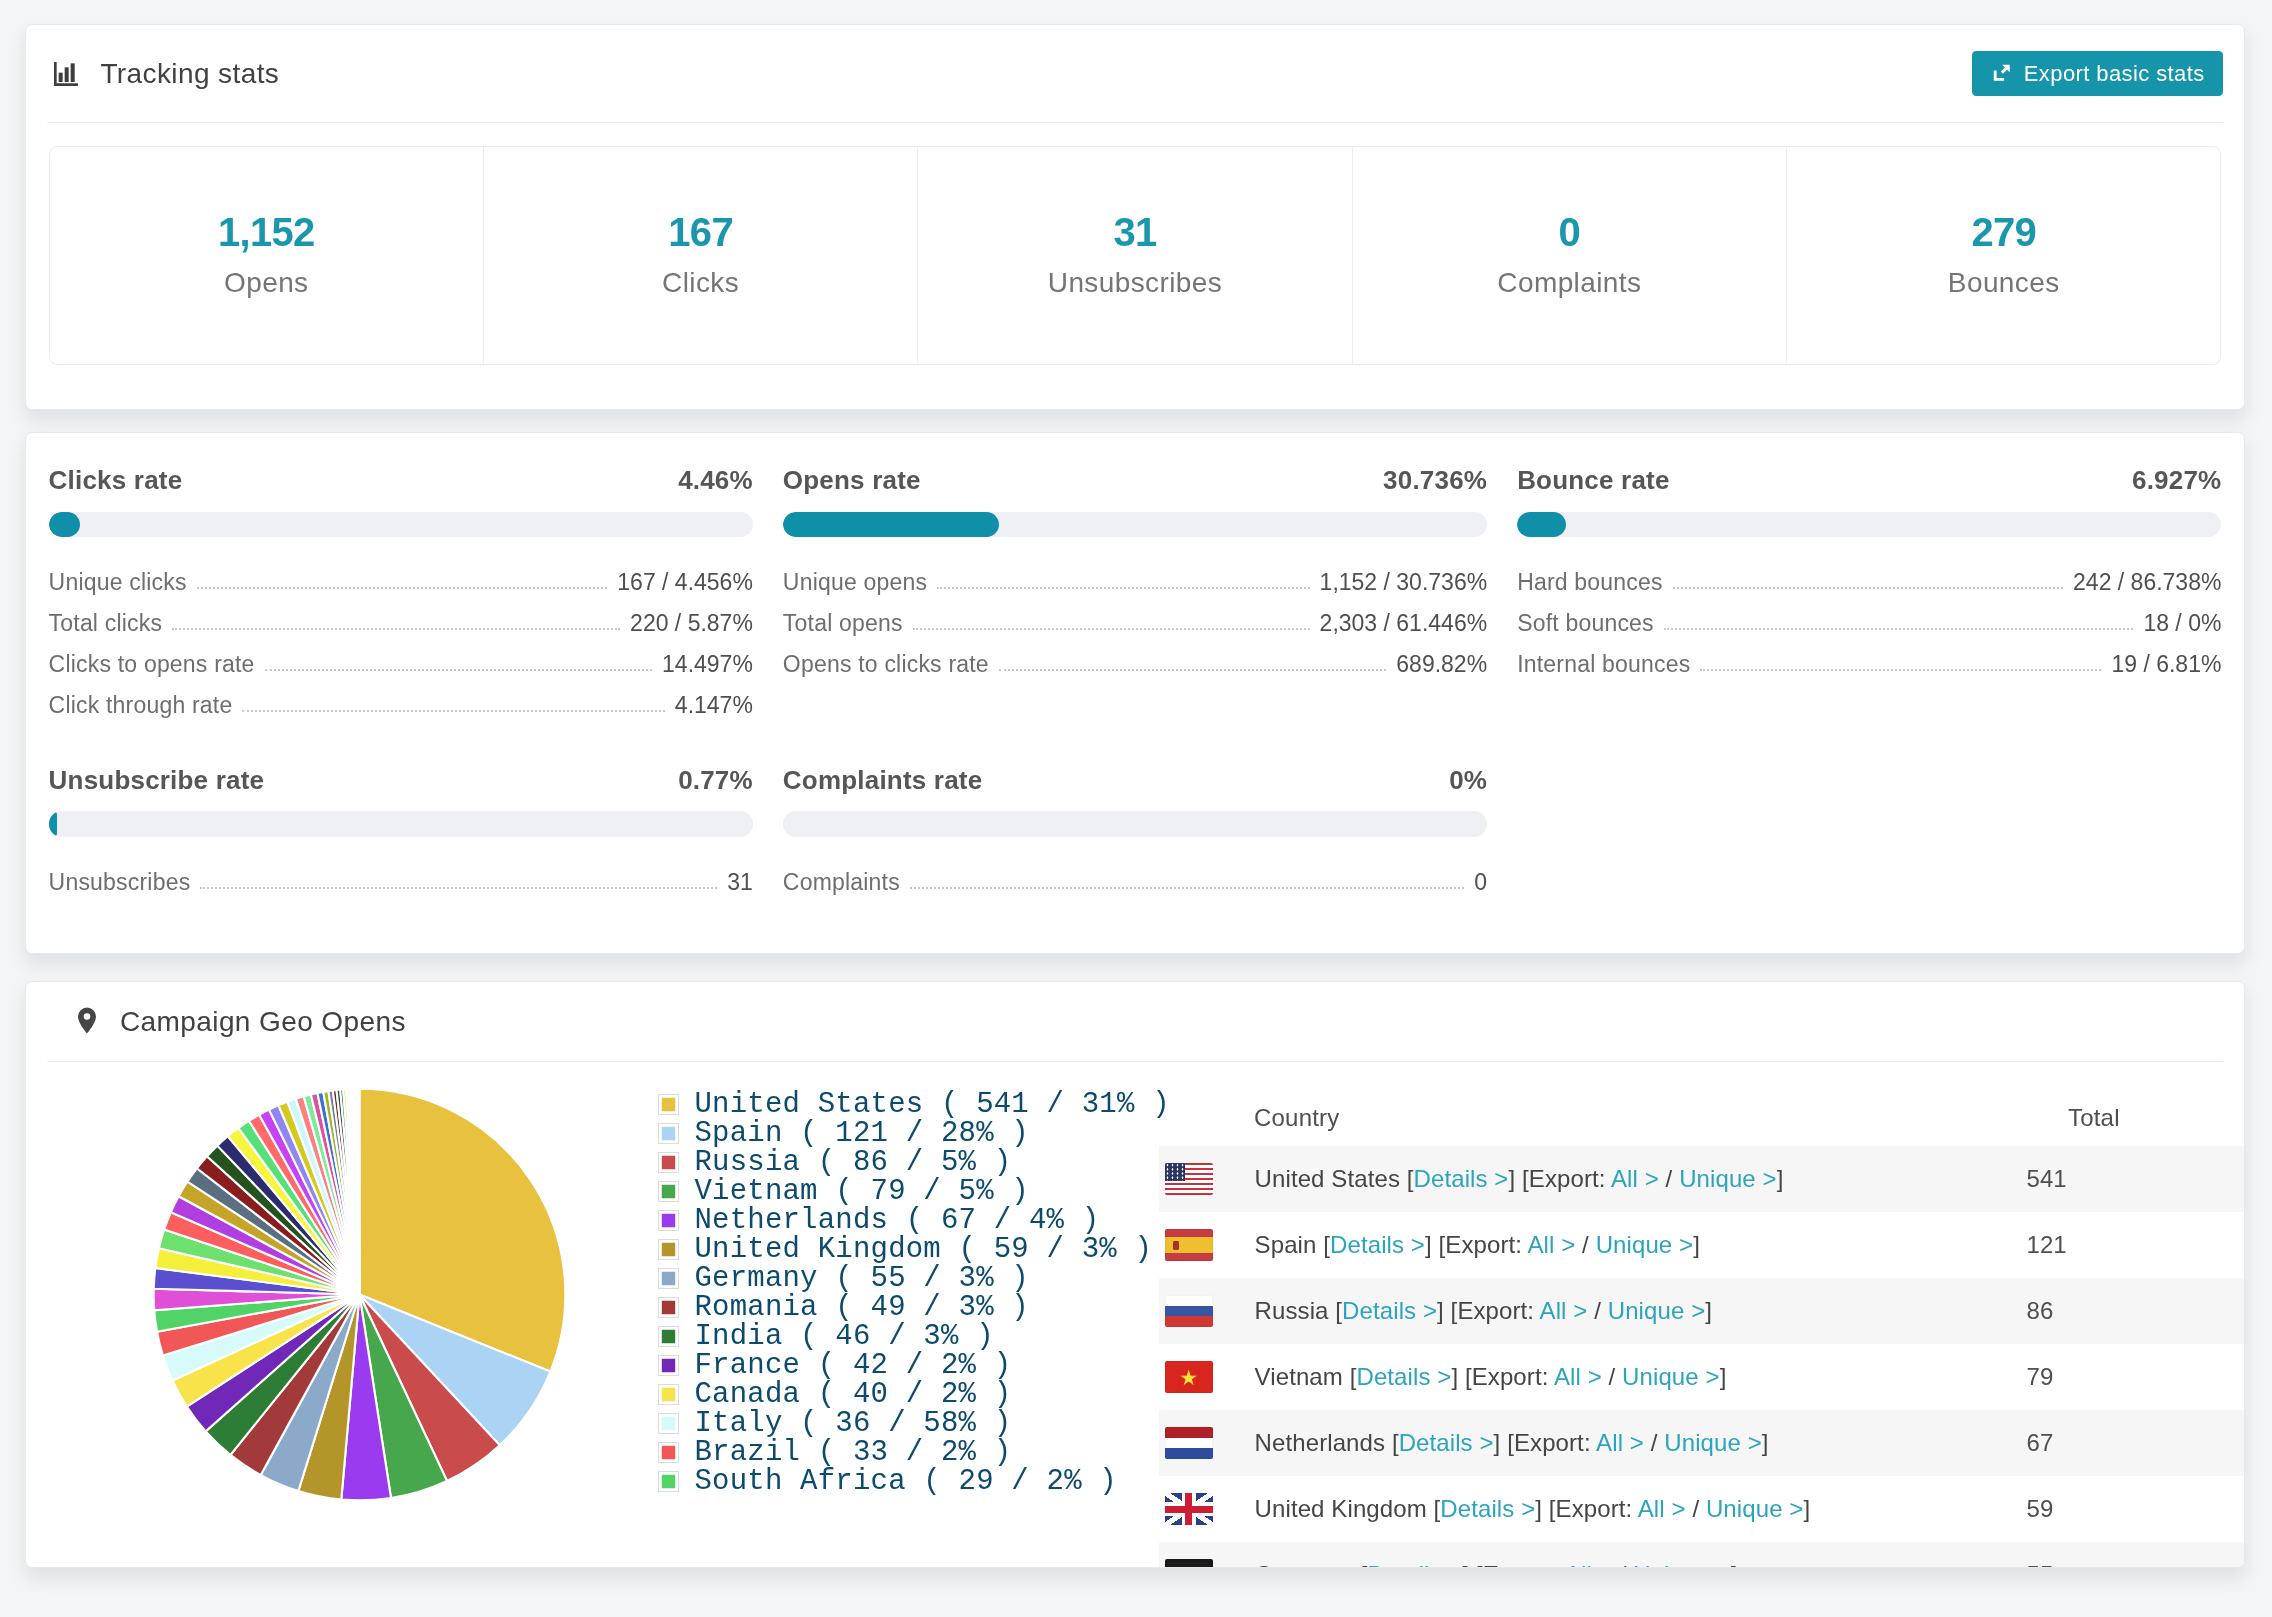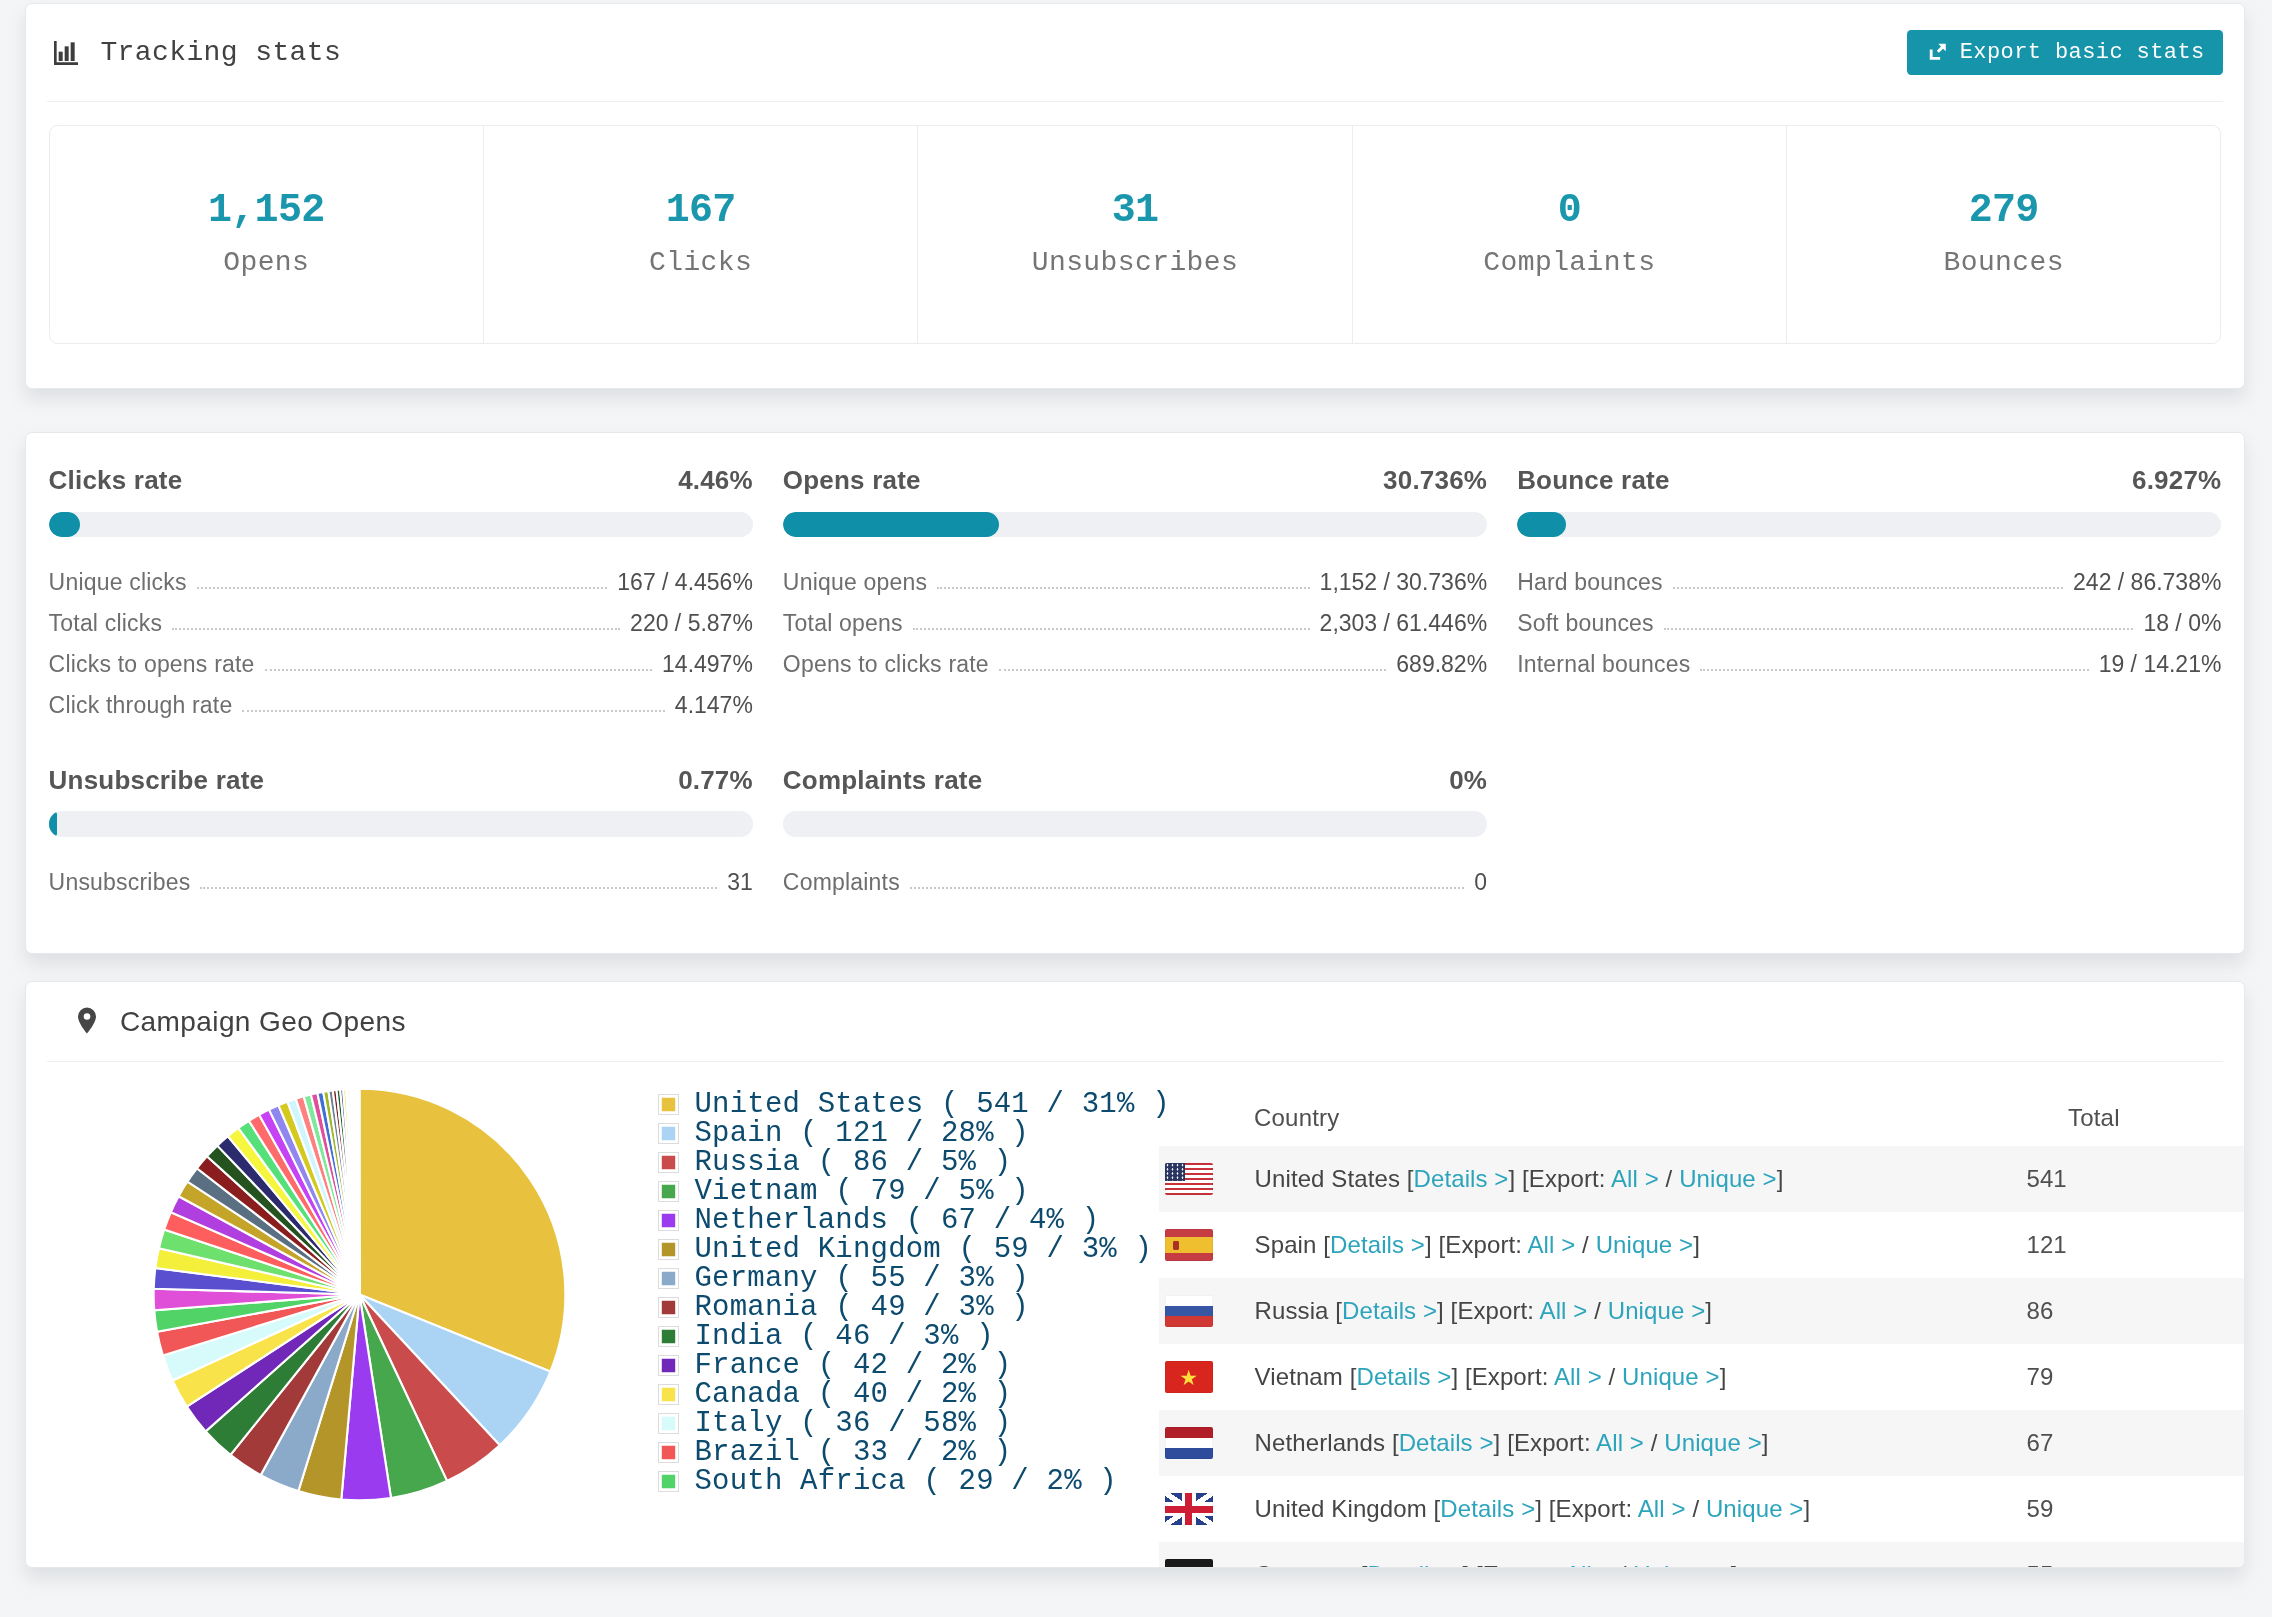--- a/index.html
+++ b/index.html
@@ -16,21 +16,21 @@
     box-sizing:border-box;
   }
   .card-header{
     display:flex;align-items:center;gap:18.4px;padding:0 21px 0 24px;
   }
   .card-header h1,.card-header h2{
     font-size:28px;font-weight:400;color:#414141;margin:0;letter-spacing:0.4px;
   }
   .divider{border-top:1.4px solid #EDEEF0;margin:0 21px;}
   
-  #card-tracking{top:3px;height:386px;font-family:Liberation Mono, monospace;}
+  #card-tracking{top:24px;height:386px;}
   #card-tracking .card-header{height:97px;}
   .btn-export{
     margin-left:auto;display:flex;align-items:center;gap:11.3px;
     background:#1594AA;color:#fff;border:none;border-radius:4.2px;
     height:45px;padding:0 18.4px;font-size:22px;cursor:pointer;
     font-family:inherit;letter-spacing:0.4px;
   }
   .stats-panel{
     margin:23px 22.6px 0;height:219px;display:flex;
     border:1.4px solid #EAECEE;border-radius:8.5px;box-sizing:border-box;
@@ -226,21 +226,21 @@
             <span class="rr-value">242 / 86.738%</span>
           </div>
           <div class="rate-row">
             <span class="rr-label">Soft bounces</span>
             <span class="rr-dots"></span>
             <span class="rr-value">18 / 0%</span>
           </div>
           <div class="rate-row">
             <span class="rr-label">Internal bounces</span>
             <span class="rr-dots"></span>
-            <span class="rr-value">19 / 14.21%</span>
+            <span class="rr-value">19 / 6.81%</span>
           </div>
         </div>
       </div>
       <div class="rate-block">
         <div class="rate-head">
           <span class="rate-title">Unsubscribe rate</span>
           <span class="rate-value">0.77%</span>
         </div>
         <div class="rate-bar">
           <div class="rate-fill" style="width: 0.77%; min-width: 8.5px;"></div>

